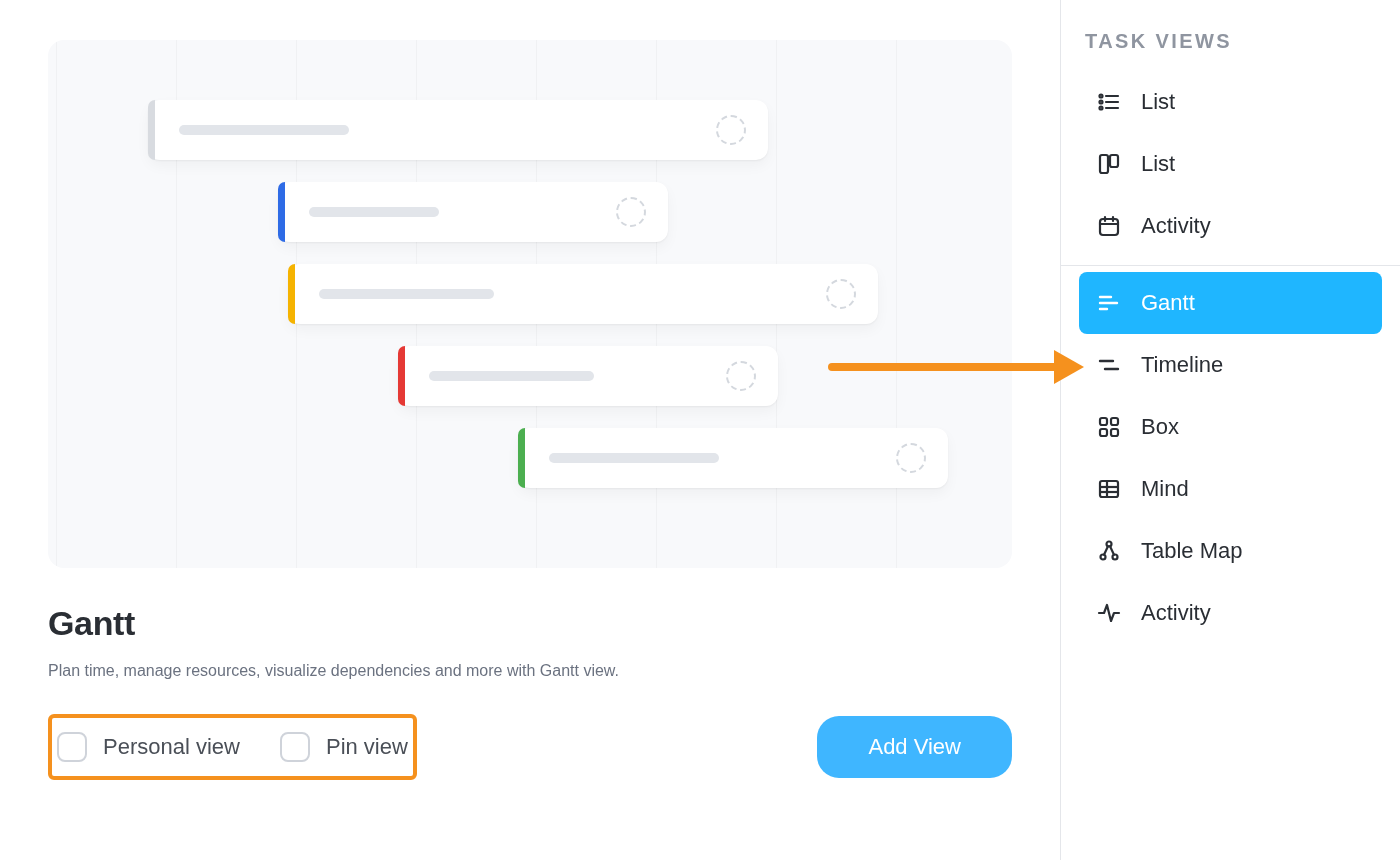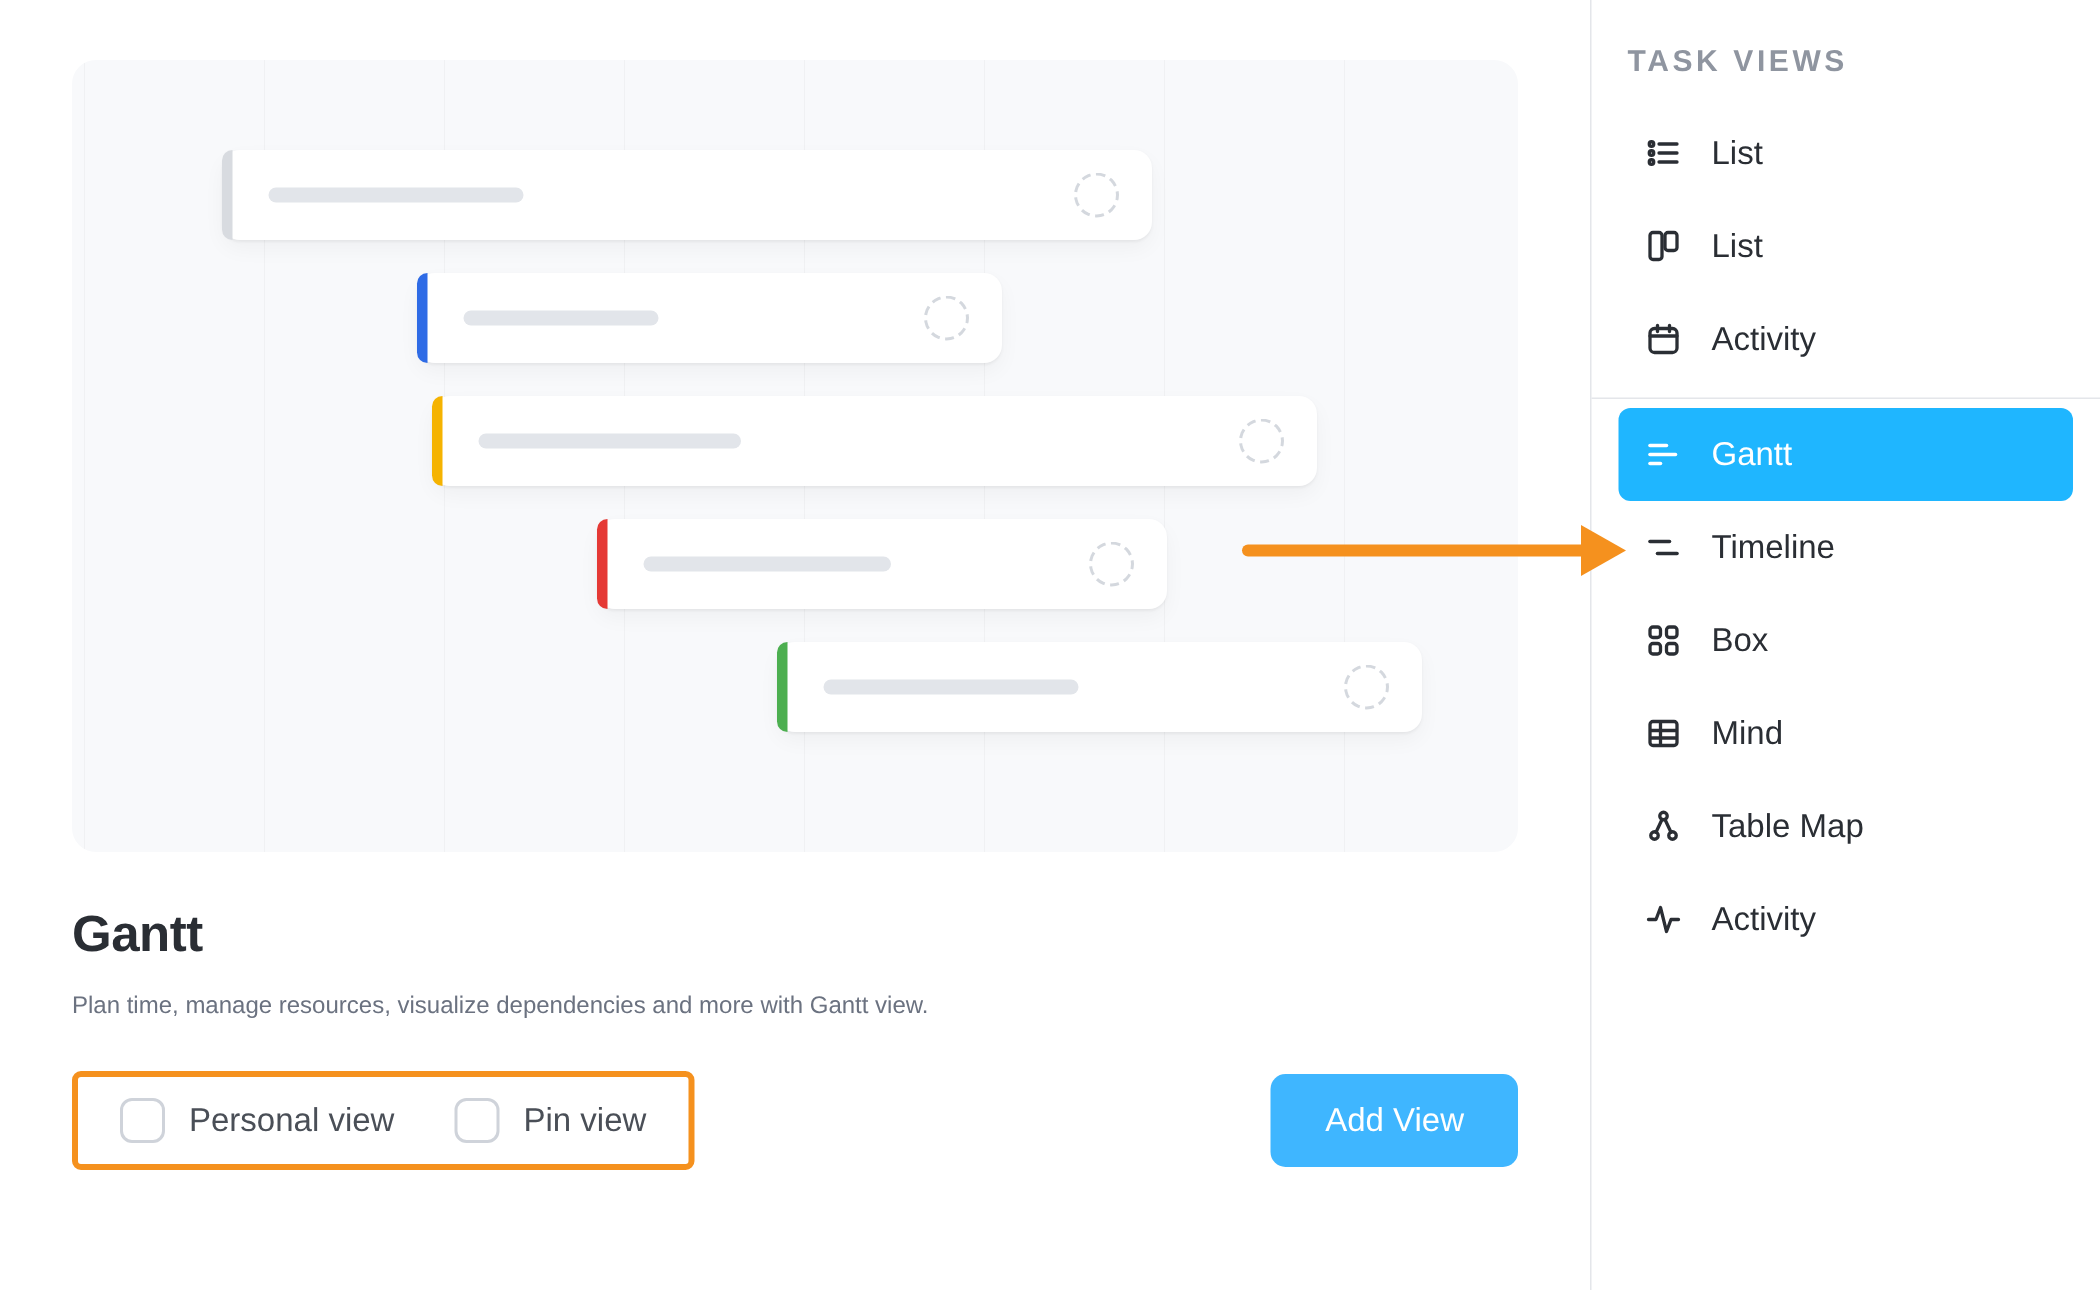--- a/index.html
+++ b/index.html
@@ -99,21 +99,21 @@
   }
   .controls-row {
     margin-top: 30px;
     display: flex;
     align-items: center;
     gap: 20px;
   }
   .highlight-box {
     border: 4px solid #f5911e;
     border-radius: 6px;
-    padding: 14px 28px;
+    padding: 14px 5px;
     display: flex;
     align-items: center;
     gap: 40px;
   }
   .chk {
     display: flex;
     align-items: center;
     gap: 16px;
     cursor: pointer;
   }
@@ -127,22 +127,22 @@
     font-size: 22px;
     color: #4a4f57;
   }
   .controls-spacer { flex: 1 1 auto; }
   .add-view-btn {
     background: #3fb6ff;
     color: #fff;
     font-size: 22px;
     font-weight: 500;
     border: none;
-    border-radius: 10px;
-    padding: 18px 36px;
+    border-radius: 22px;
+    padding: 18px 51px;
     cursor: pointer;
   }
 
   
   .arrow-wrap {
     position: absolute;
     top: 342px;
     right: -26px;
     z-index: 5;
   }

